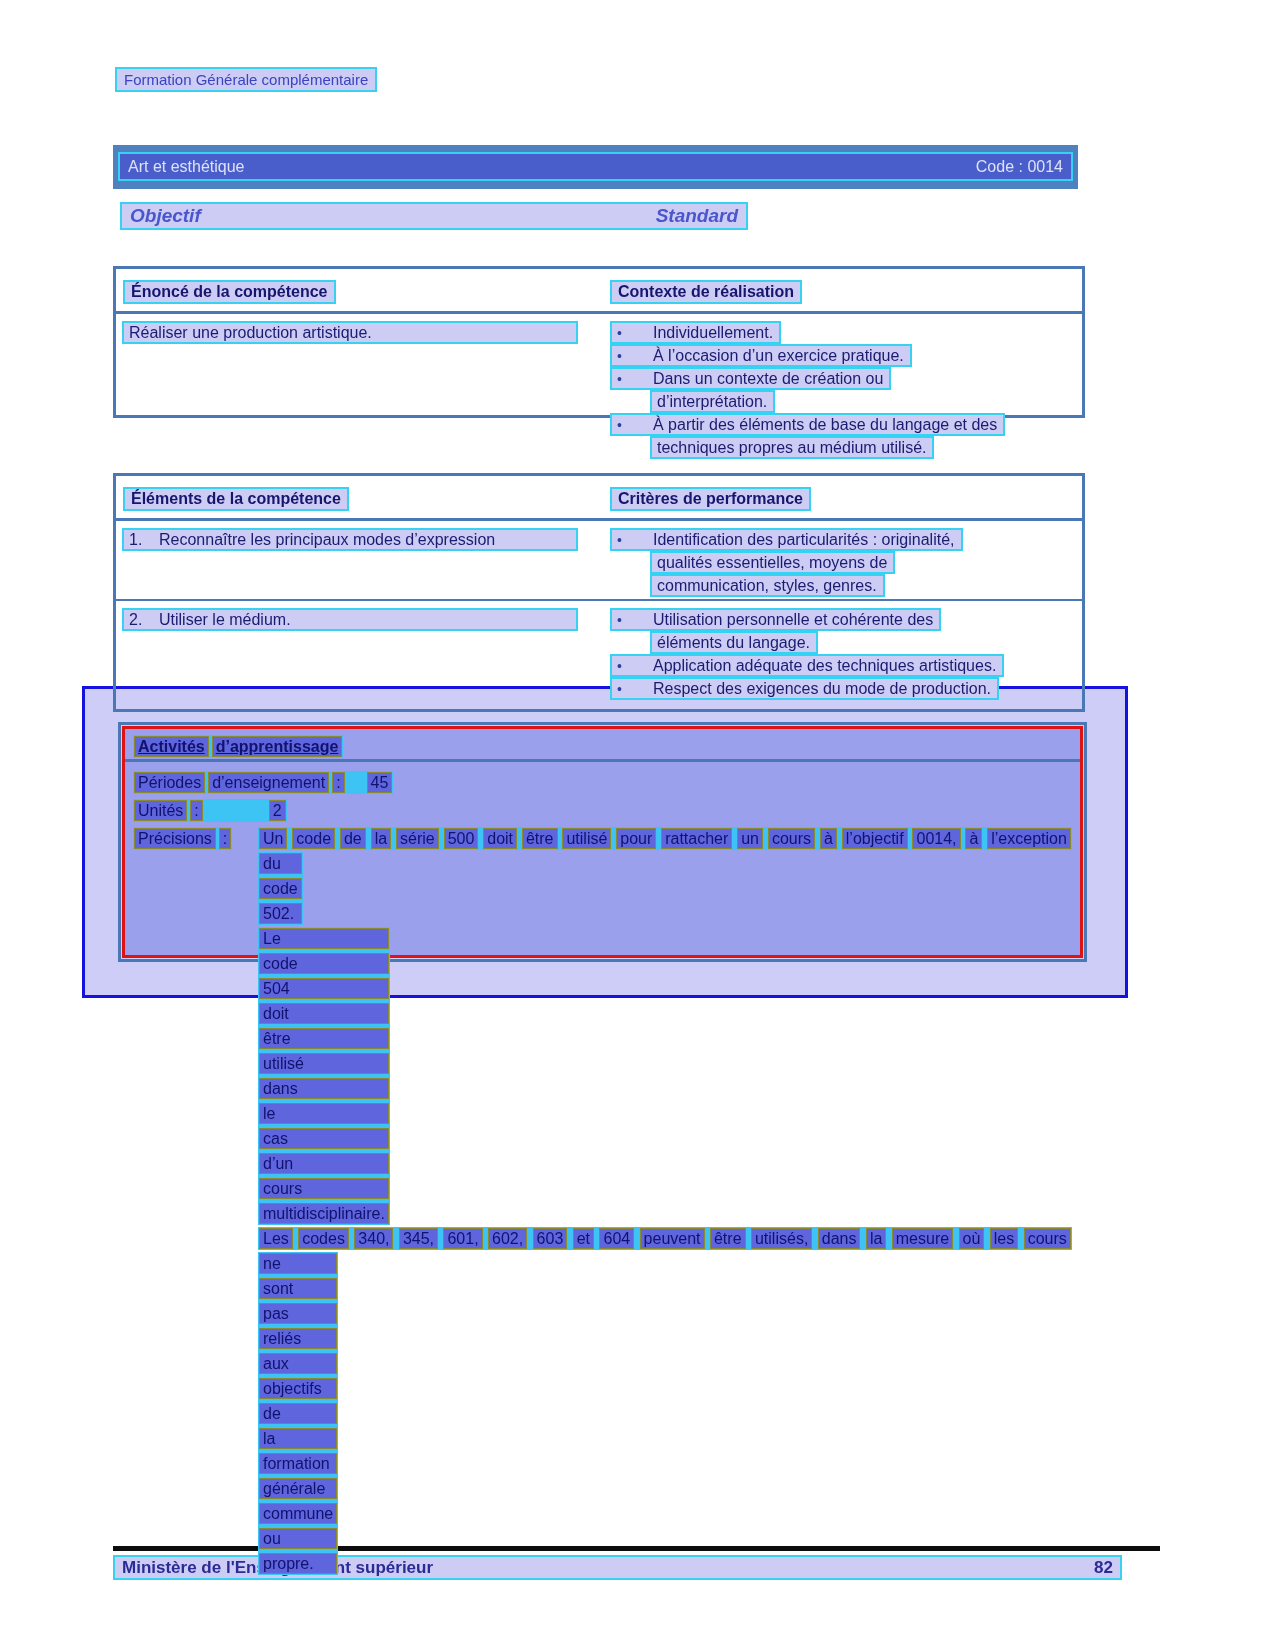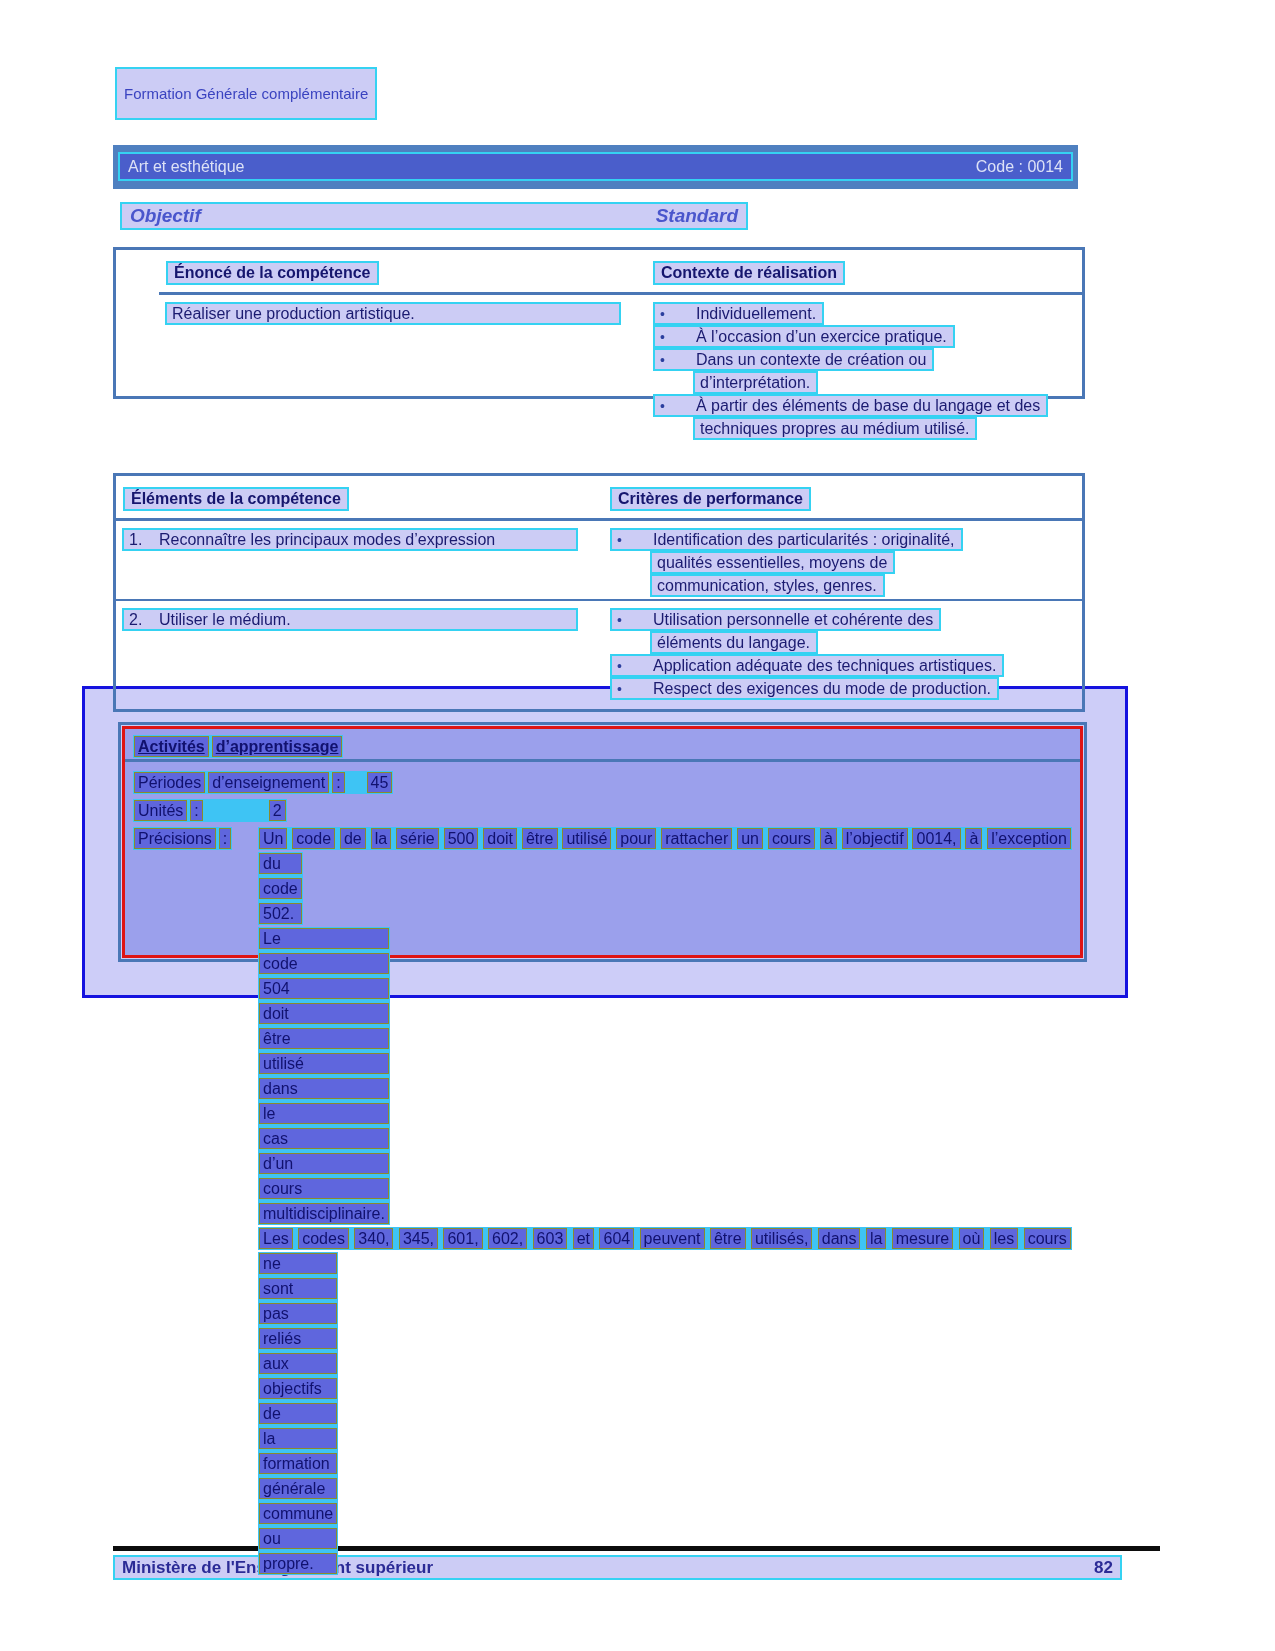--- a/index.html
+++ b/index.html
@@ -2,38 +2,38 @@
 <html><head>
 <meta charset="utf-8">
 <style>
   html,body{margin:0;padding:0;background:#ffffff;}
   #canvas{position:relative;width:1275px;height:1651px;background:#ffffff;
           font-family:"Liberation Sans",sans-serif;overflow:hidden;}
 
   
   .hl{background:#ccccf5;border:2px solid #35d2f2;box-sizing:border-box;}
 
-  .top-label{position:absolute;left:115px;top:67px;padding:16px 7px;
+  .top-label{position:absolute;left:115px;top:67px;padding:2px 7px;
              font-size:15px;color:#3a43c0;width:fit-content;}
 
   .header-bar{position:absolute;left:113px;top:145px;width:965px;height:44px;
               background:#4f80c0;}
   .header-inner{position:absolute;left:5px;right:5px;top:7px;height:29px;
                 background:#4a5ecb;border:2px solid #35d2f2;box-sizing:border-box;
                 display:flex;justify-content:space-between;align-items:center;
                 padding:0 8px;color:#dde2f6;font-size:16px;}
 
   .objectif-row{position:absolute;left:120px;top:202px;width:628px;height:28px;
                 display:flex;justify-content:space-between;align-items:center;
                 padding:0 8px;font-size:19px;font-weight:bold;font-style:italic;
                 color:#4a56cc;}
 
   .doc-table{position:absolute;left:113px;width:972px;border:3px solid #4a77b6;
              box-sizing:border-box;background:transparent;z-index:1;}
-  #table1{top:247px;height:152px;padding-left:43px;}
+  #table1{top:266px;height:152px;}
   #table2{top:473px;height:239px;}
   .t-head{height:45px;border-bottom:3px solid #4a77b6;position:relative;box-sizing:border-box;}
   .t-head .hl{position:absolute;top:11px;font-weight:bold;color:#16166e;
               font-size:16px;padding:0 6px;line-height:20px;height:24px;}
   .h-left{left:7px;}
   .h-right{left:494px;}
   .cols{display:flex;}
   .cl{width:494px;padding:7px 0 0 6px;box-sizing:border-box;}
   .cr{flex:1;padding:7px 0 0 0;}
   #table2 .row1{border-bottom:2px solid #4a77b6;height:80px;box-sizing:border-box;}

